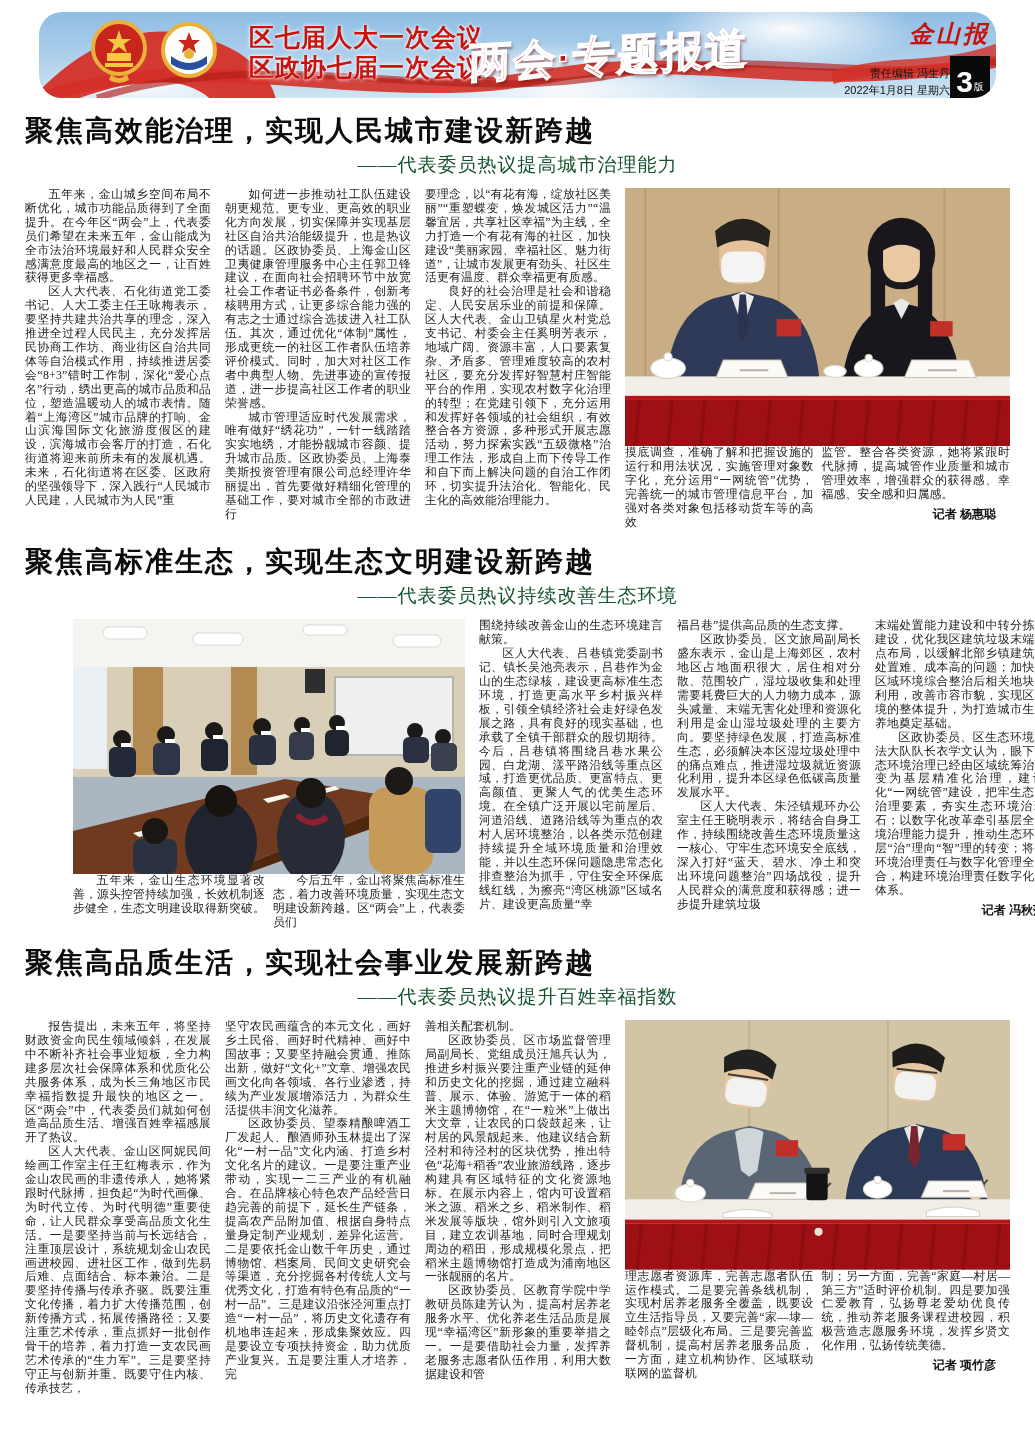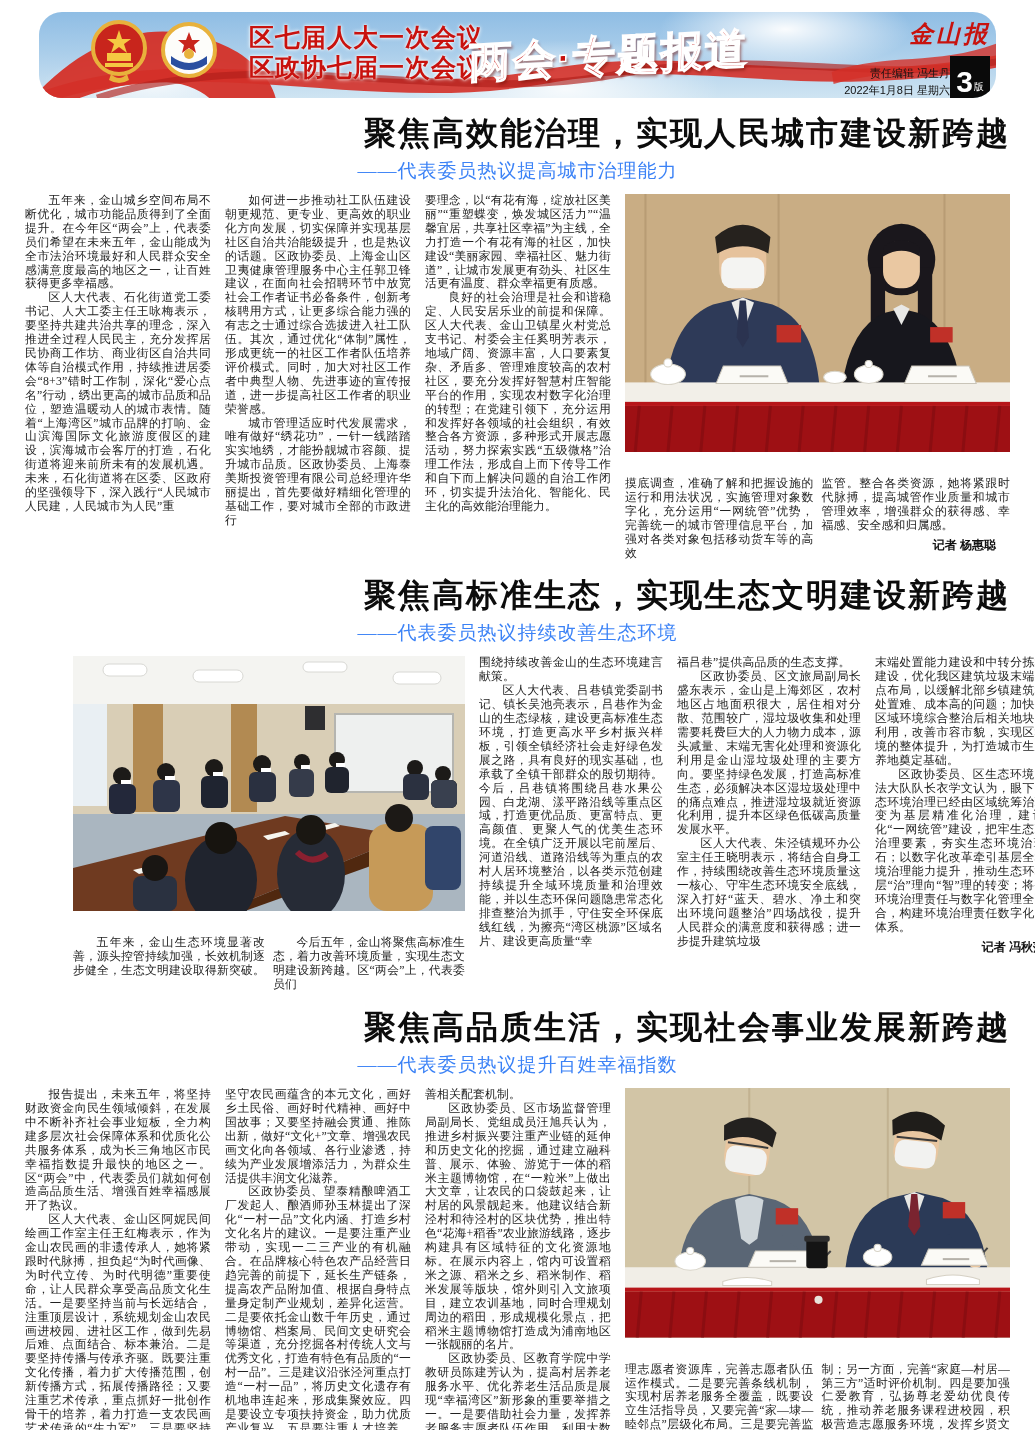--- a/index.html
+++ b/index.html
@@ -28,33 +28,33 @@
     font-size:24px;color:#c8120e;letter-spacing:3px;}
   .mast-meta{margin-top:6px;font-size:11px;color:#111;line-height:1.5;
     font-family:"Liberation Sans",sans-serif;display:flex;align-items:flex-end;gap:0;justify-content:flex-end;}
   .meta-lines{text-align:right;}
   .page-badge{width:36px;height:42px;background:#0a0a0a;color:#fff;display:flex;
     align-items:flex-end;justify-content:center;gap:1px;padding:0 2px;}
   .page-badge .num{font-size:30px;font-weight:bold;line-height:1.1;font-family:"Liberation Sans",sans-serif;}
   .page-badge .suf{font-size:10px;line-height:2.2;}
 
   
-  .headline{margin:14px 0 2px 0;text-align:right;font-family:"Liberation Sans",sans-serif;
-    font-weight:900;font-size:32px;letter-spacing:2px;color:#0c0c0c;}
-  .subtitle{text-align:center;font-size:19px;color:#3b82f6;margin:2px 0 10px 0;letter-spacing:1px;}
+  .headline{margin:14px 0 2px 0;text-align:left;font-family:"Liberation Sans",sans-serif;
+    font-weight:900;font-size:28px;letter-spacing:2px;color:#0c0c0c;}
+  .subtitle{text-align:center;font-size:19px;color:#14532d;margin:2px 0 10px 0;letter-spacing:1px;}
   .body-flex{display:flex;gap:14px;align-items:flex-start;}
   .col{flex:0 0 186px;width:186px;}
   .col-narrow{flex:0 0 184px;width:184px;}
   .para{margin:0;font-size:11.8px;line-height:1.18;text-align:justify;text-indent:2em;
     letter-spacing:0.2px;color:#222;}
   .para.cont{text-indent:0;}
   .right-block{flex:1;min-width:0;}
   .left-block{flex:0 0 392px;width:392px;padding-left:48px;}
   .photo{width:100%;display:block;background:#ccc;}
-  .sub-flex{display:flex;gap:8px;margin-top:25px;}
+  .sub-flex{display:flex;gap:8px;margin-top:0;}
   .sub-flex > div{flex:1;min-width:0;}
   .byline{margin-top:4px;text-align:right;font-family:"Liberation Sans",sans-serif;
     font-weight:bold;font-size:12px;color:#111;padding-right:14px;}
   section{margin-bottom:6px;}
 </style>
 </head>
 <body>
 
 <div class="page">
 

